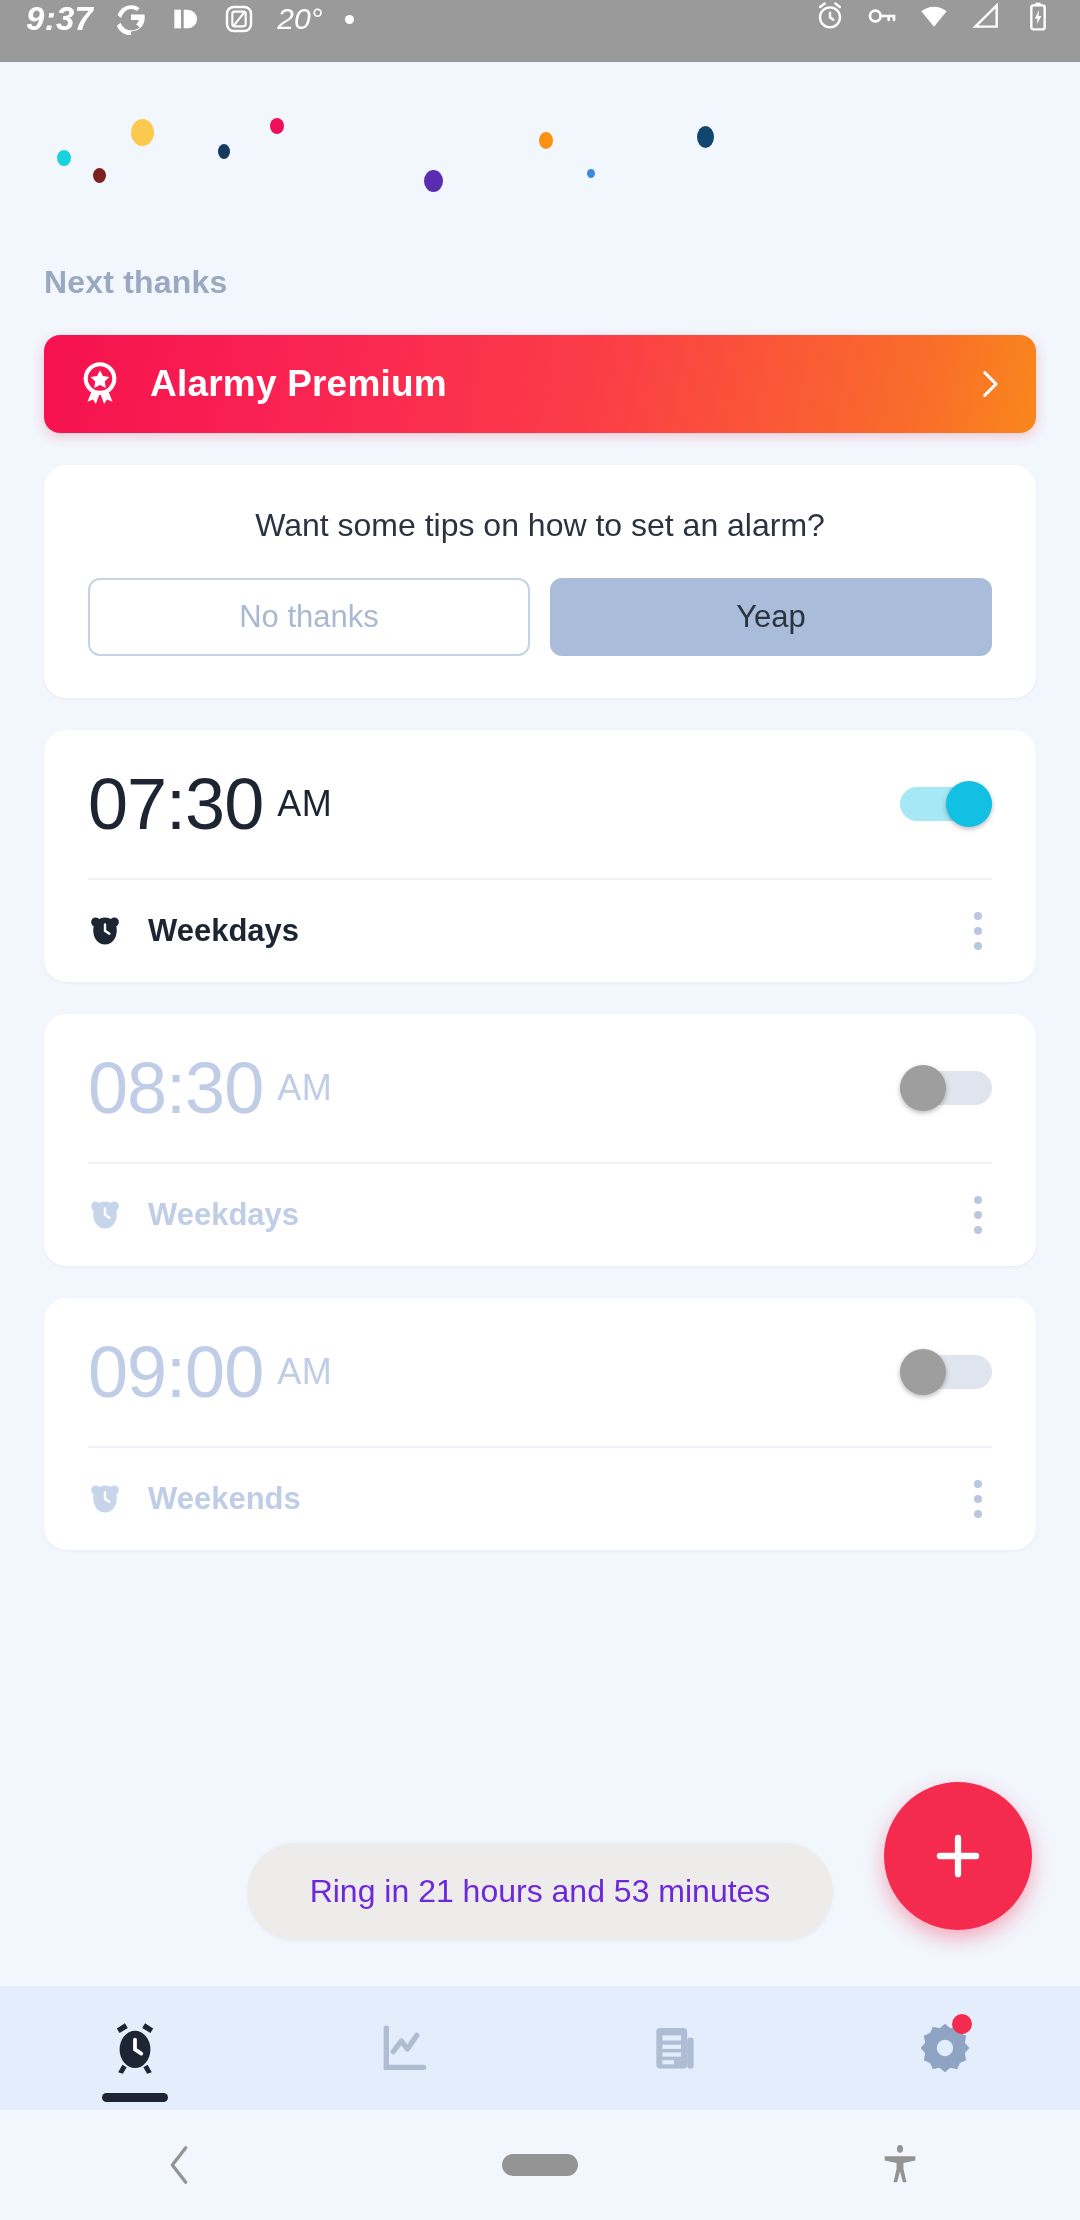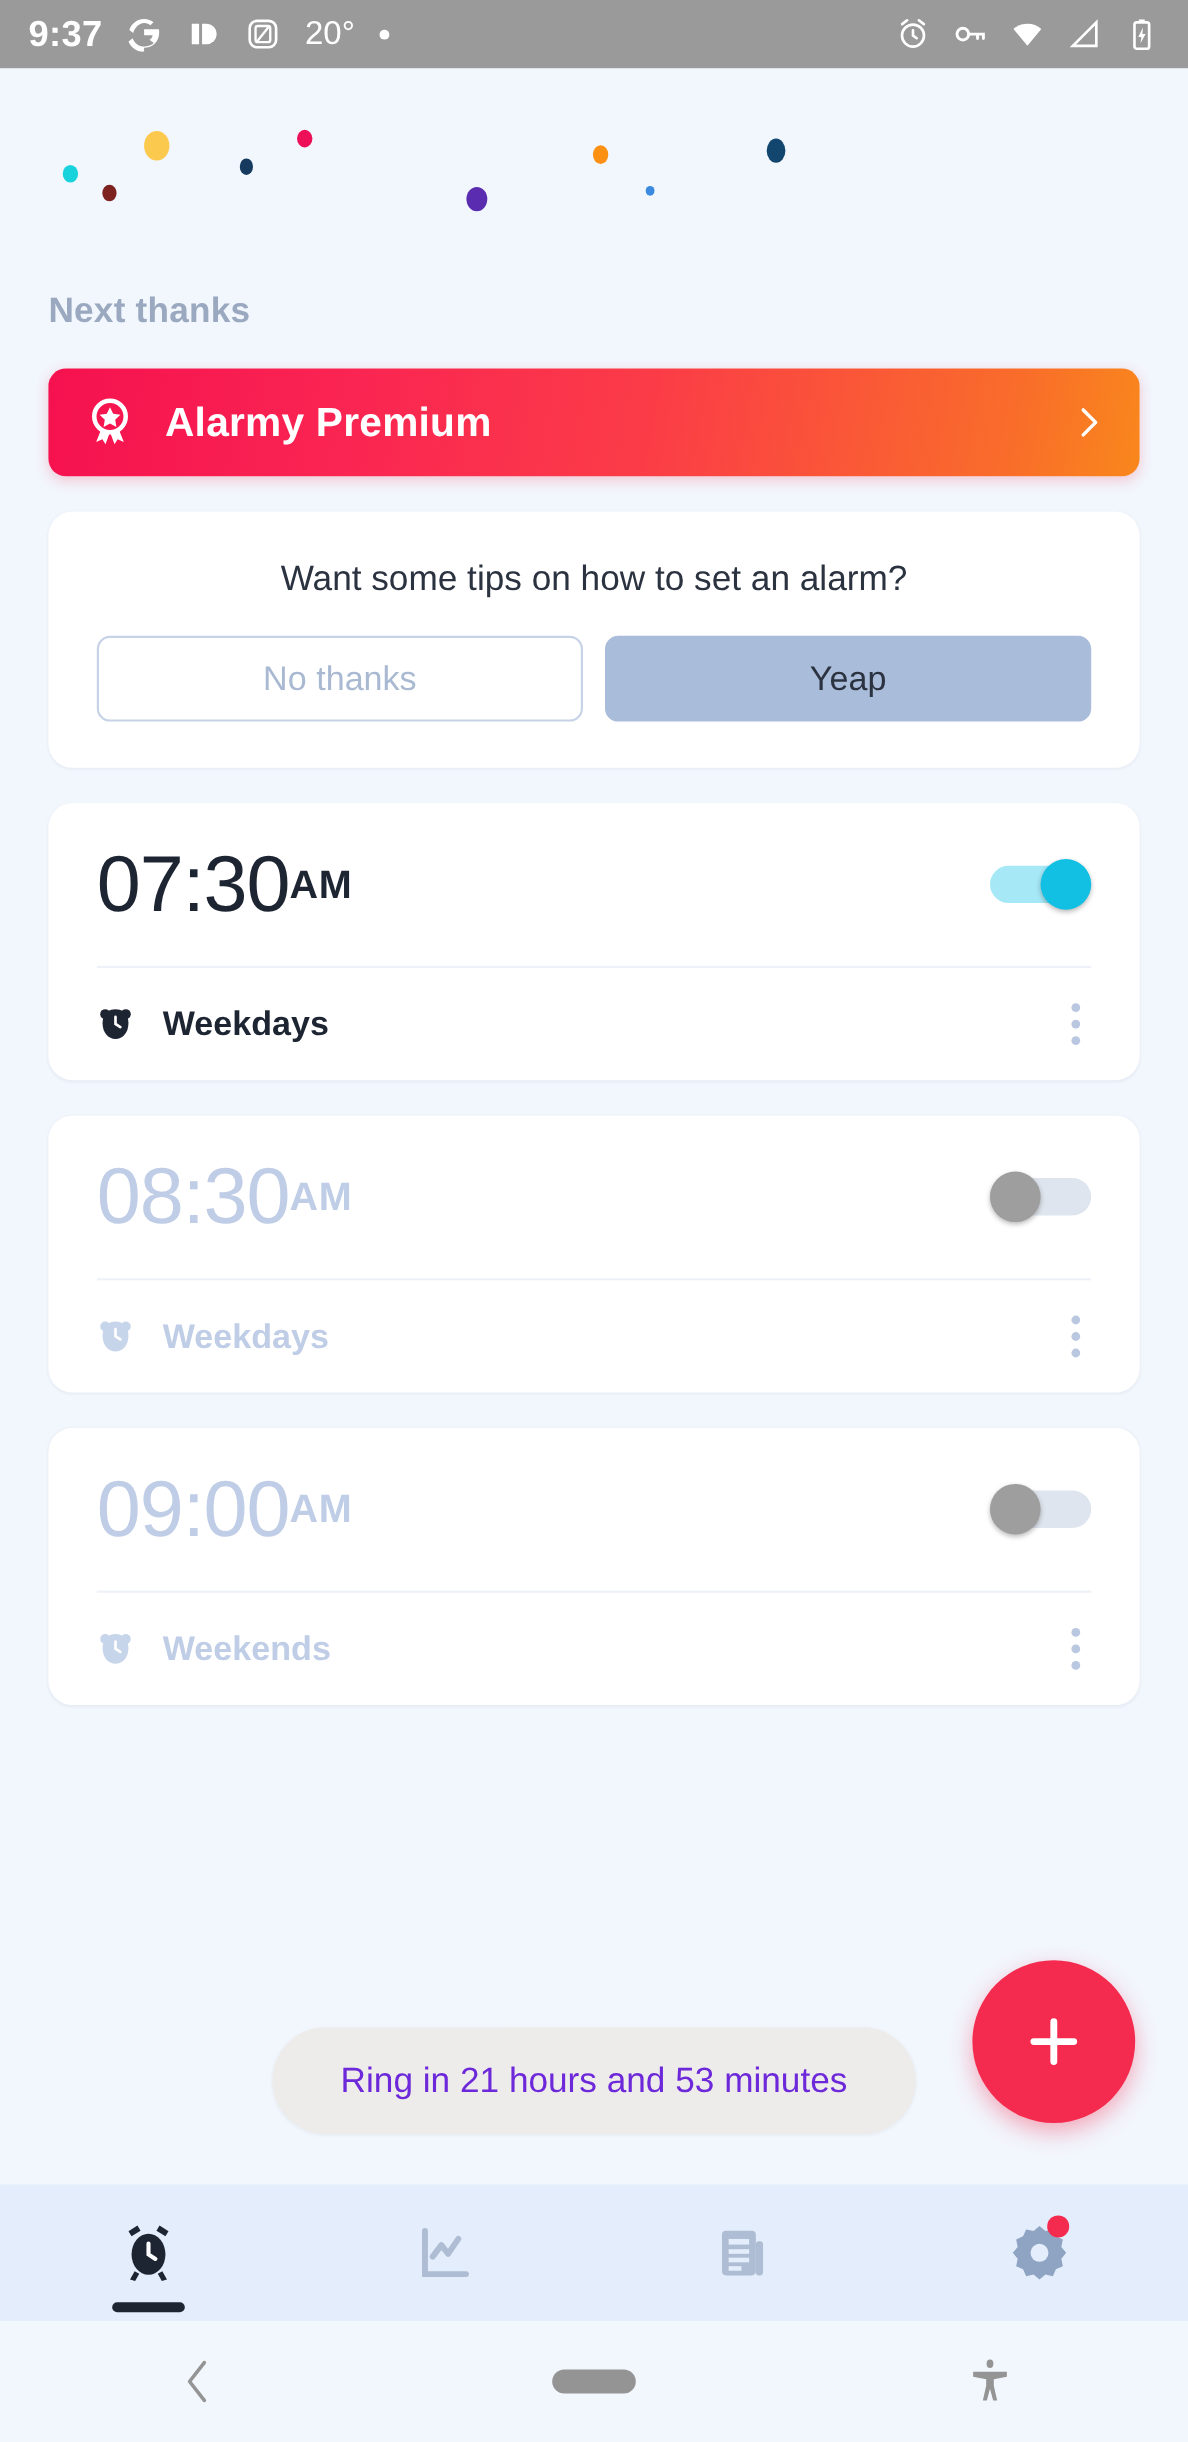--- a/index.html
+++ b/index.html
@@ -13,23 +13,24 @@
     position: relative;
     width: 1080px; height: 2220px;
     background: #f2f6fd;
     display: flex; flex-direction: column;
   }
 
   
   .statusbar {
     height: 62px; flex: 0 0 62px;
     background: #9a9a9a;
-    display: flex; align-items: center;
+    display: flex; align-items: flex-start;
     padding: 0 26px;
     color: #ffffff;
+    font-style: italic;
   }
   .sb-left { display: flex; align-items: center; gap: 22px; }
   .sb-right { margin-left: auto; display: flex; align-items: center; gap: 20px; }
   .sb-clock { font-size: 33px; font-weight: 600; letter-spacing: .3px; }
   .sb-ic { width: 32px; height: 32px; display: block; }
   .sb-temp { font-size: 30px; font-weight: 500; }
   .sb-dot { width: 9px; height: 9px; border-radius: 50%; background: #fff; }
 
   
   .confetti { position: absolute; top: 62px; left: 0; width: 1080px; height: 160px; pointer-events: none; }
@@ -89,21 +90,21 @@
 
   
   .alarm { padding: 0; }
   .alarm-top {
     height: 148px; display: flex; align-items: center; padding: 0 44px;
   }
   .alarm-time {
     font-size: 72px; font-weight: 400; letter-spacing: -1px; line-height: 1;
   }
   .alarm-ampm {
-    font-size: 36px; font-weight: 700; letter-spacing: .5px;
+    font-size: 36px; font-weight: 400; margin-left: 14px; letter-spacing: .5px;
   }
   .alarm-on .alarm-time, .alarm-on .alarm-ampm { color: #1d2432; }
   .alarm-off .alarm-time, .alarm-off .alarm-ampm { color: #bfcde6; }
 
   .toggle {
     margin-left: auto; position: relative;
     width: 92px; height: 46px; border-radius: 23px;
   }
   .toggle .track {
     position: absolute; left: 0; top: 6px; width: 92px; height: 34px; border-radius: 17px;

